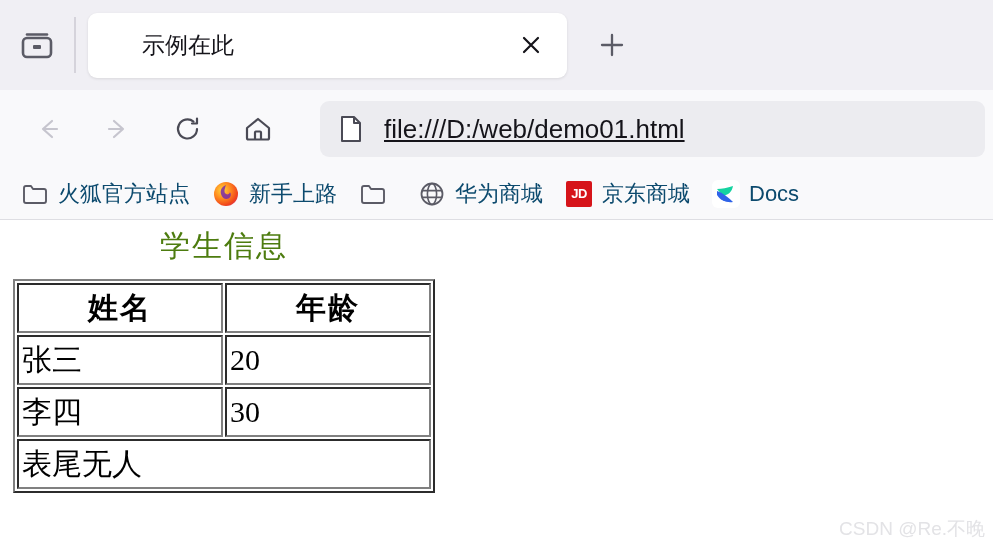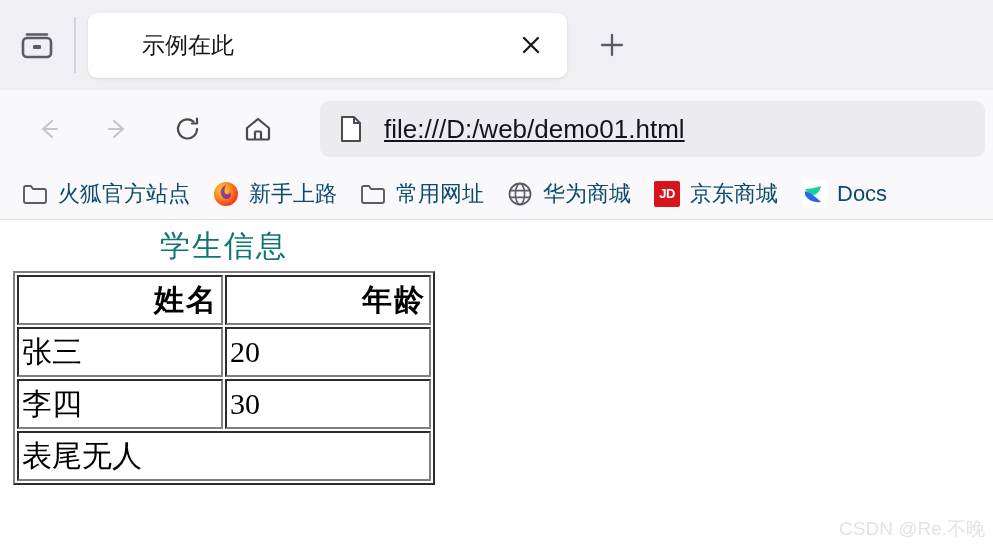--- a/index.html
+++ b/index.html
@@ -198,35 +198,35 @@
     border: 2px outset #808080;
     margin-left: 13px;
     background: #ffffff;
     width: 396px;
     table-layout: fixed;
     font-family: "Liberation Serif", serif;
   }
   table.student caption {
     font-family: "Liberation Serif", serif;
     font-size: 30px;
-    color: #0f766e;
+    color: #4d7c0f;
     text-align: center;
-    padding-bottom: 4px;
+    padding-bottom: 12px;
     letter-spacing: 2px;
   }
   table.student th,
   table.student td {
     border: 2px inset #808080;
     font-size: 30px;
     color: #000000;
     height: 42px;
     padding: 2px 3px;
   }
   table.student th {
-    text-align: right;
+    text-align: center;
     font-weight: bold;
     letter-spacing: 2px;
   }
   table.student td {
     text-align: left;
     font-weight: normal;
   }
   .col-name { width: 196px; }
   .col-age  { width: 196px; }
 
@@ -340,21 +340,20 @@
     </span>
     <span class="bm-label">新手上路</span>
   </div>
 
   <div class="bm">
     <span class="bm-icon">
       <svg width="26" height="22" viewBox="0 0 26 22">
         <path d="M2 5 A2 2 0 0 1 4 3 H9 L11 6 H22 A2 2 0 0 1 24 8 V18 A2 2 0 0 1 22 20 H4 A2 2 0 0 1 2 18 Z" stroke="#5b5b66" stroke-width="1.9" fill="none" stroke-linejoin="round"></path>
       </svg>
     </span>
-    <span class="bm-label">常用网址</span>
   </div>
 
   <div class="bm">
     <span class="bm-icon">
       <svg width="26" height="26" viewBox="0 0 26 26">
         <circle cx="13" cy="13" r="10.5" stroke="#5b5b66" stroke-width="1.8" fill="none"></circle>
         <ellipse cx="13" cy="13" rx="4.6" ry="10.5" stroke="#5b5b66" stroke-width="1.6" fill="none"></ellipse>
         <path d="M2.8 9.6 H23.2 M2.8 16.4 H23.2" stroke="#5b5b66" stroke-width="1.6"></path>
       </svg>
     </span>

